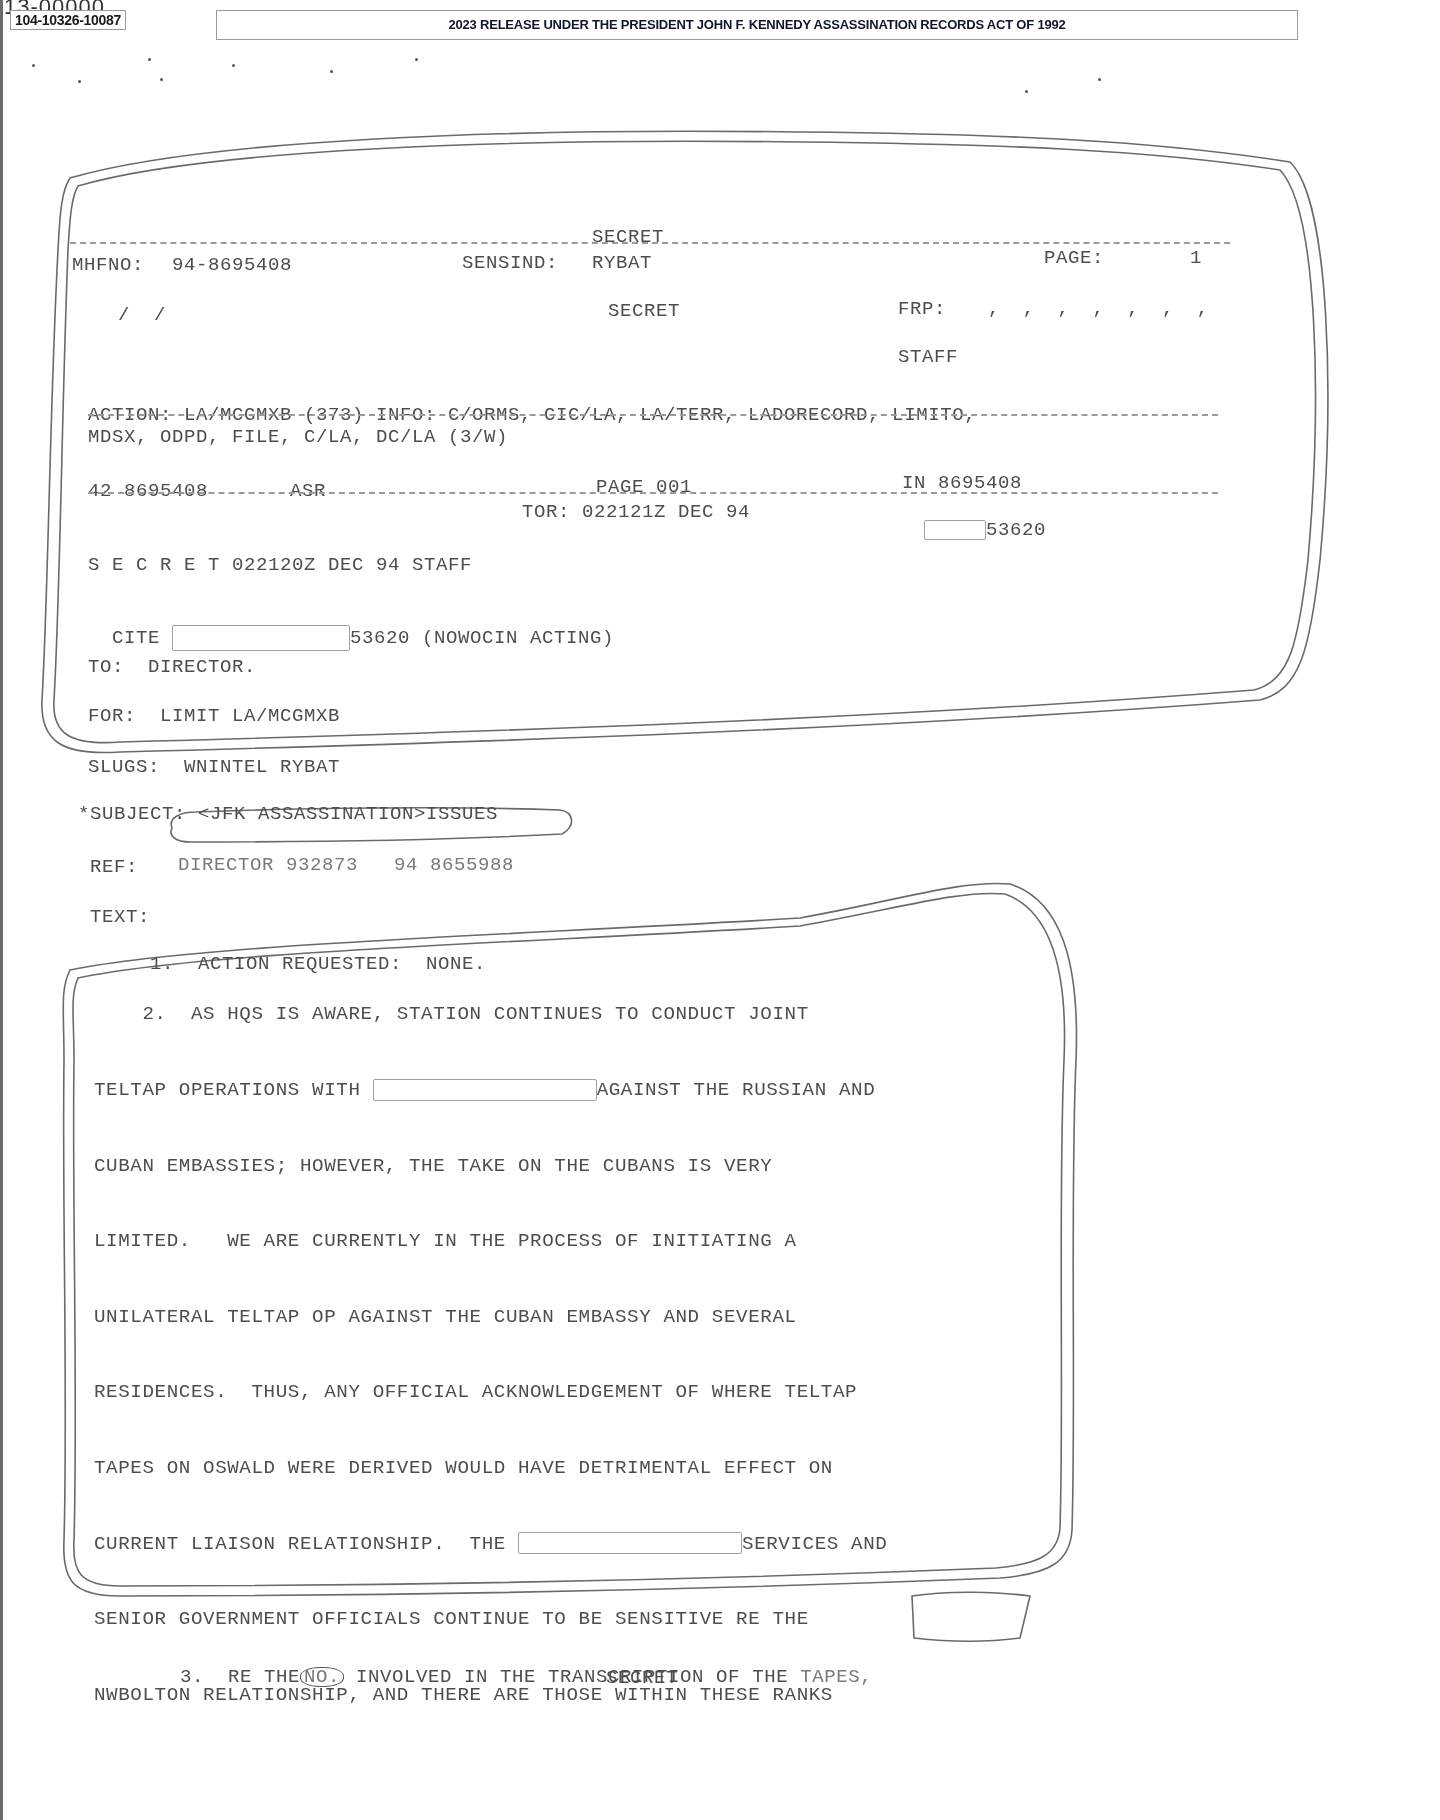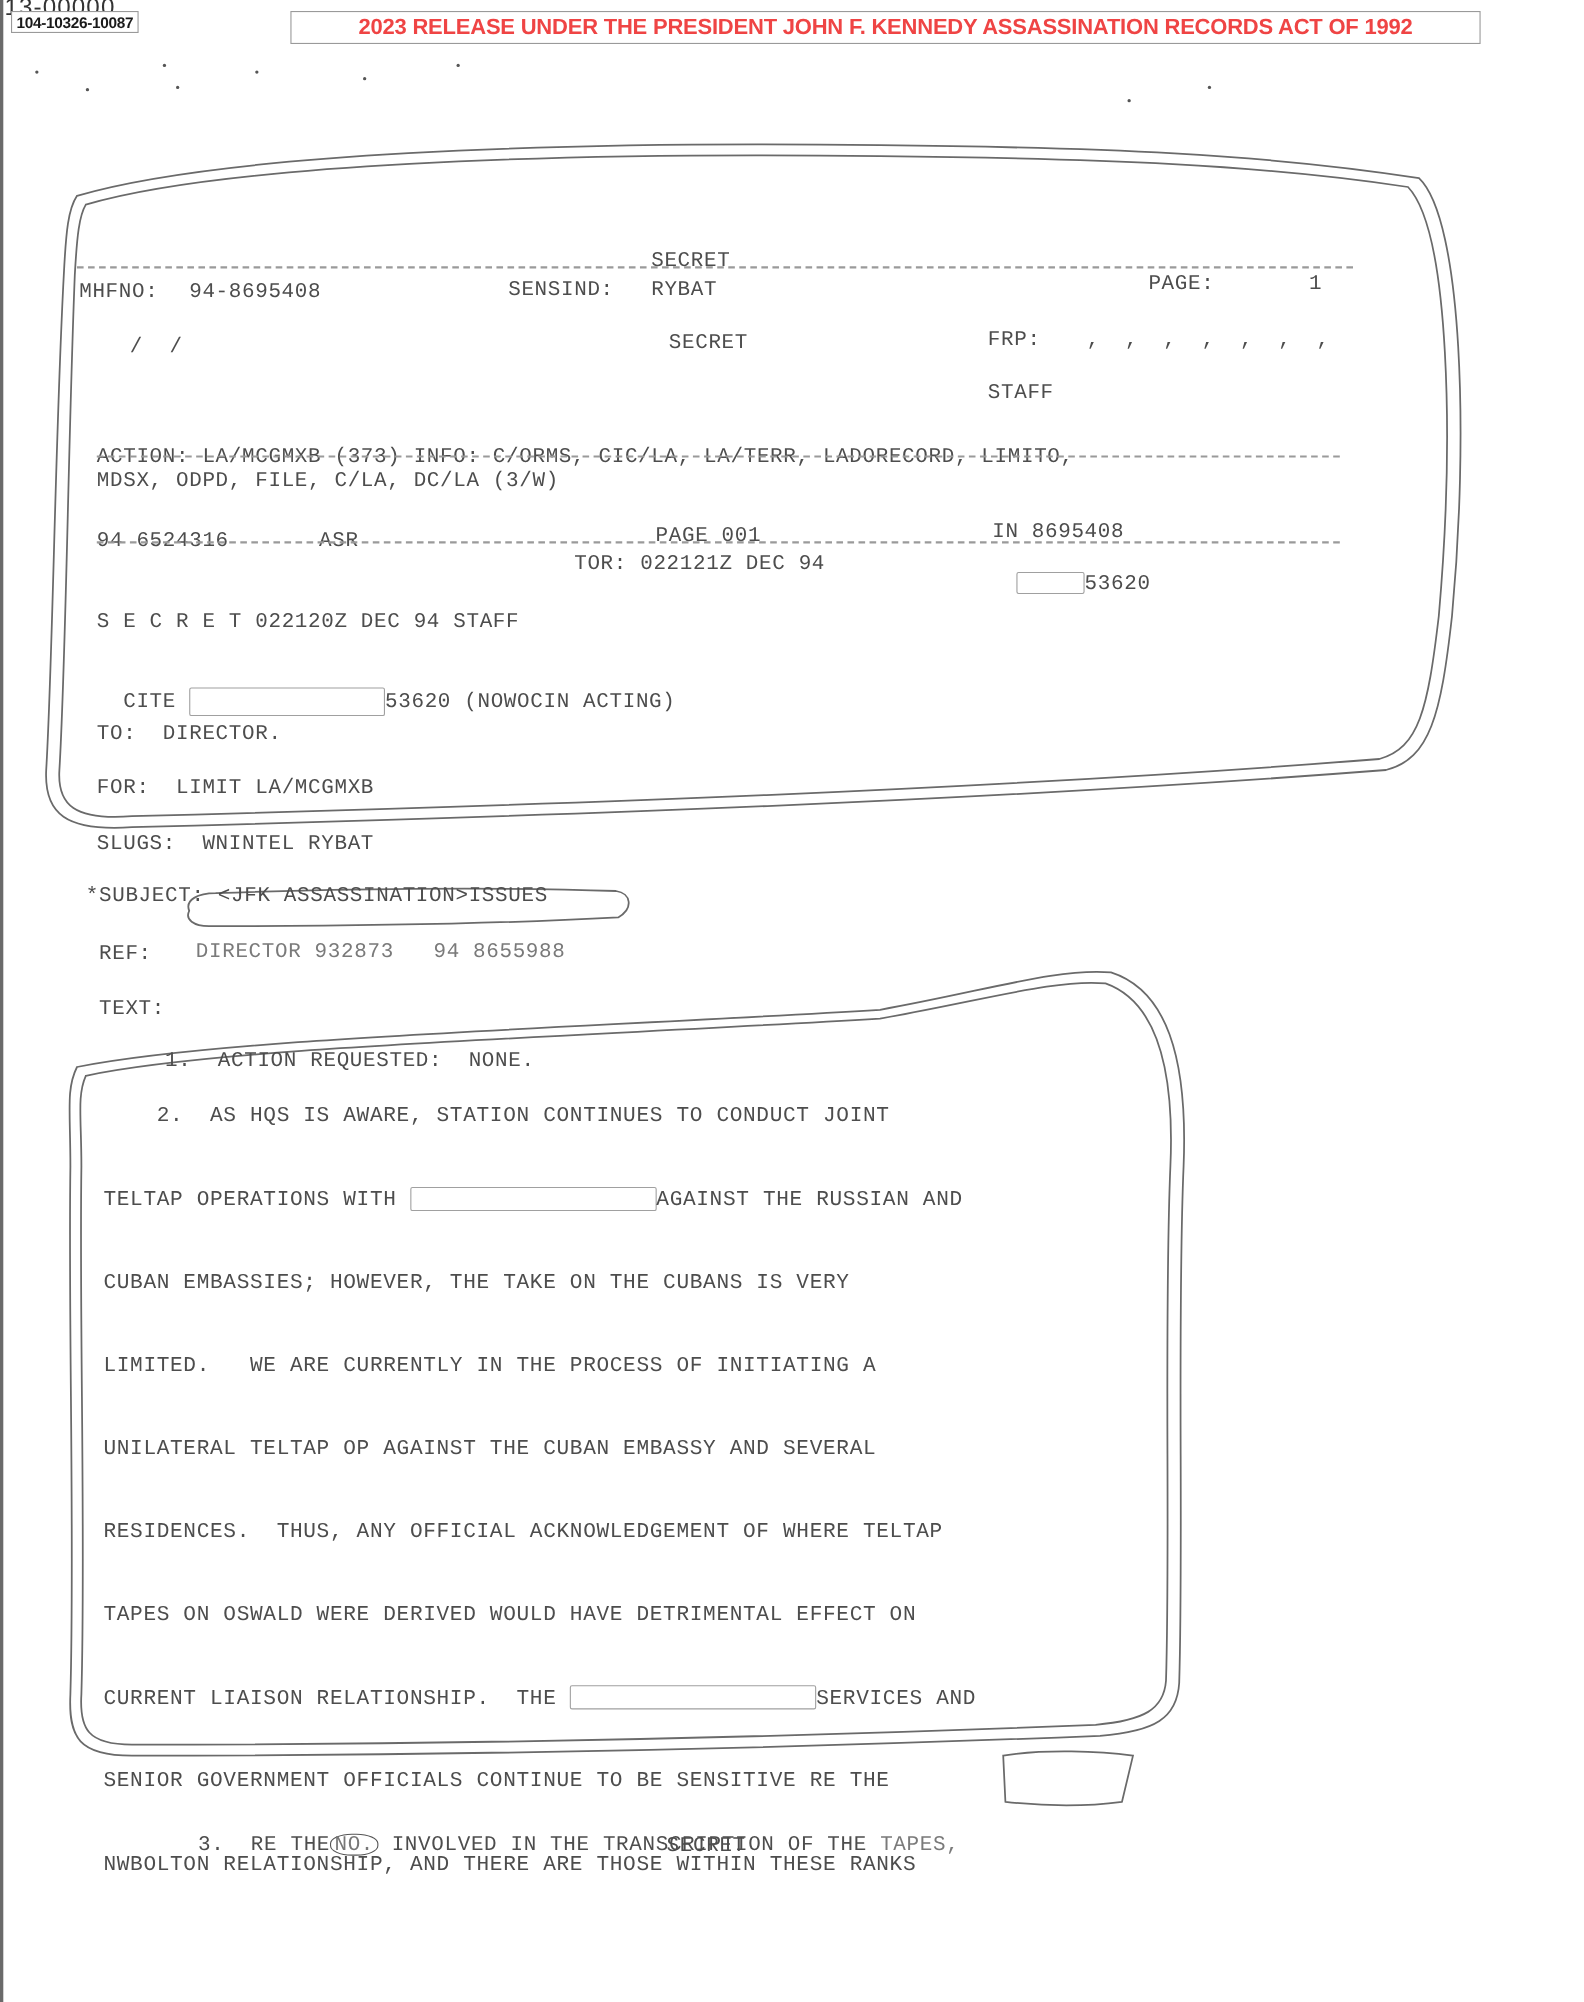--- a/index.html
+++ b/index.html
@@ -43,26 +43,25 @@
     }
     .release-banner {
       position: absolute;
       left: 216px; top: 10px;
       width: 1080px;
       height: 28px;
       border: 1.5px solid #9a9a9a;
       background: #fff;
       font-family: "Liberation Sans", "DejaVu Sans", sans-serif;
       font-weight: bold;
-      font-size: 20px;
+      font-size: 13px;
       line-height: 28px;
-      color: #ef4444;
+      color: #0f172a;
       text-align: center;
       letter-spacing: -0.2px;
-      margin-left: 48px;
     }
     .speck {
       position: absolute;
       width: 3px; height: 3px;
       background: #555;
       border-radius: 50%;
     }
     .t {
       position: absolute;
       font-size: 19px;
@@ -159,21 +158,21 @@
 <div class="t" style="left:608px;top:260px;">SECRET</div>
 <div class="t" style="left:898px;top:258px;">FRP:</div>
 <div class="t" style="left:988px;top:258px;letter-spacing:6px;">, , , , , , ,</div>
 <div class="t" style="left:898px;top:306px;">STAFF</div>
 
 <div class="t" style="left:88px;top:364px;">ACTION: LA/MCGMXB (373) INFO: C/ORMS, CIC/LA, LA/TERR, LADORECORD, LIMITO,</div>
 <div class="t" style="left:88px;top:386px;">MDSX, ODPD, FILE, C/LA, DC/LA (3/W)</div>
 
 <div class="dash" style="left:88px;top:414px;width:1130px;"></div>
 
-<div class="t" style="left:88px;top:440px;">94 6524316</div>
+<div class="t" style="left:88px;top:440px;">42 8695408</div>
 <div class="t" style="left:290px;top:440px;">ASR</div>
 <div class="t" style="left:596px;top:436px;text-align:right;">PAGE 001</div>
 <div class="t" style="left:522px;top:461px;">TOR: 022121Z DEC 94</div>
 <div class="t" style="left:902px;top:432px;">IN 8695408</div>
 <div class="t" style="left:900px;top:457px;">
   <span class="redact" style="width:60px;height:18px;"></span><span>53620</span>
 </div>
 
 <div class="dash" style="left:88px;top:492px;width:1130px;"></div>
 

